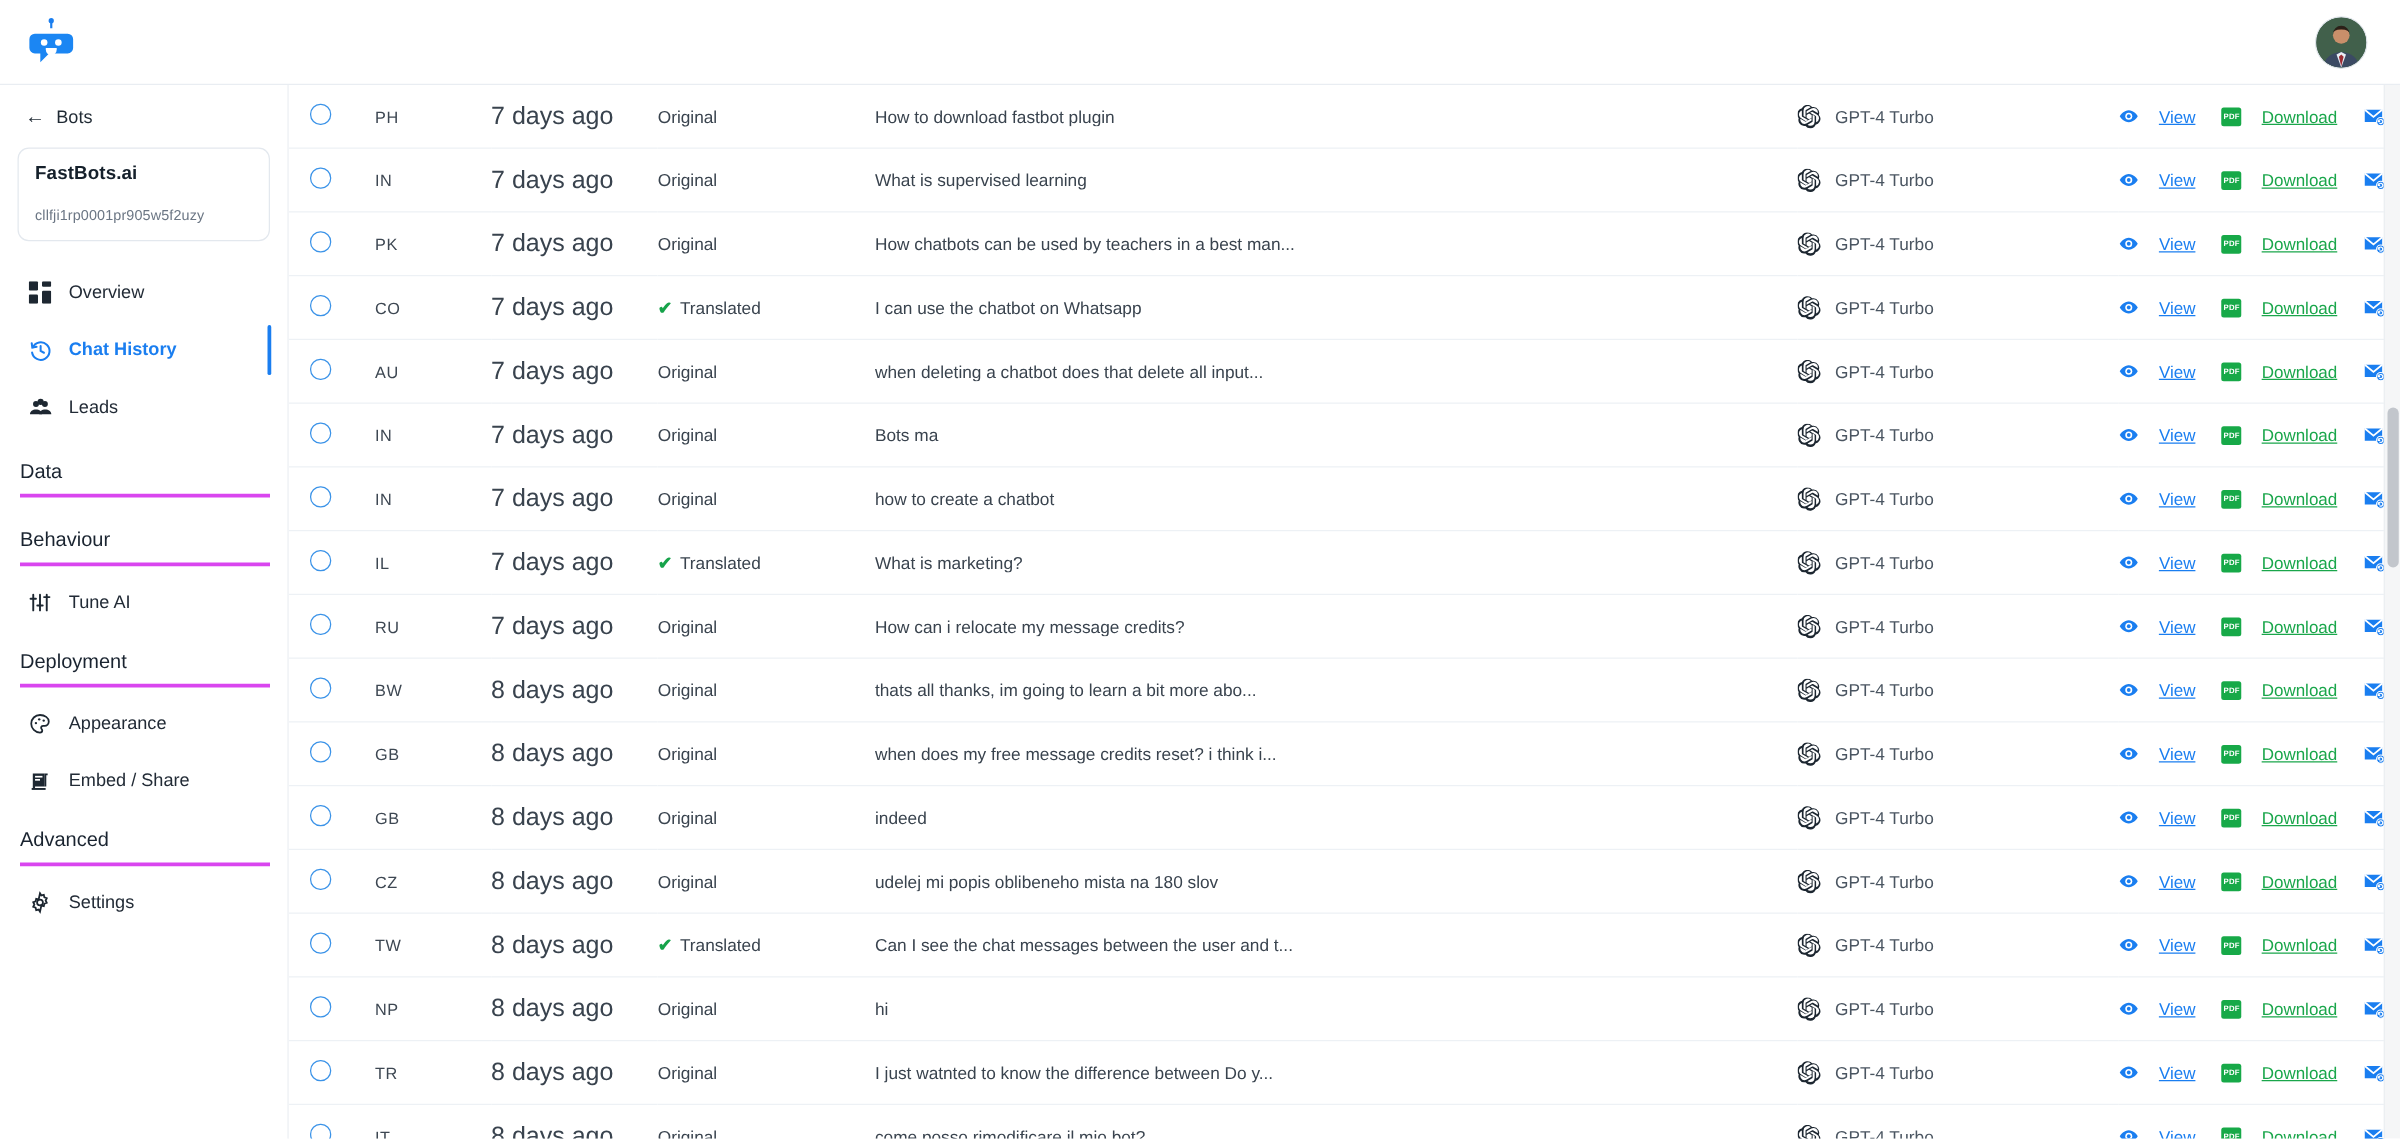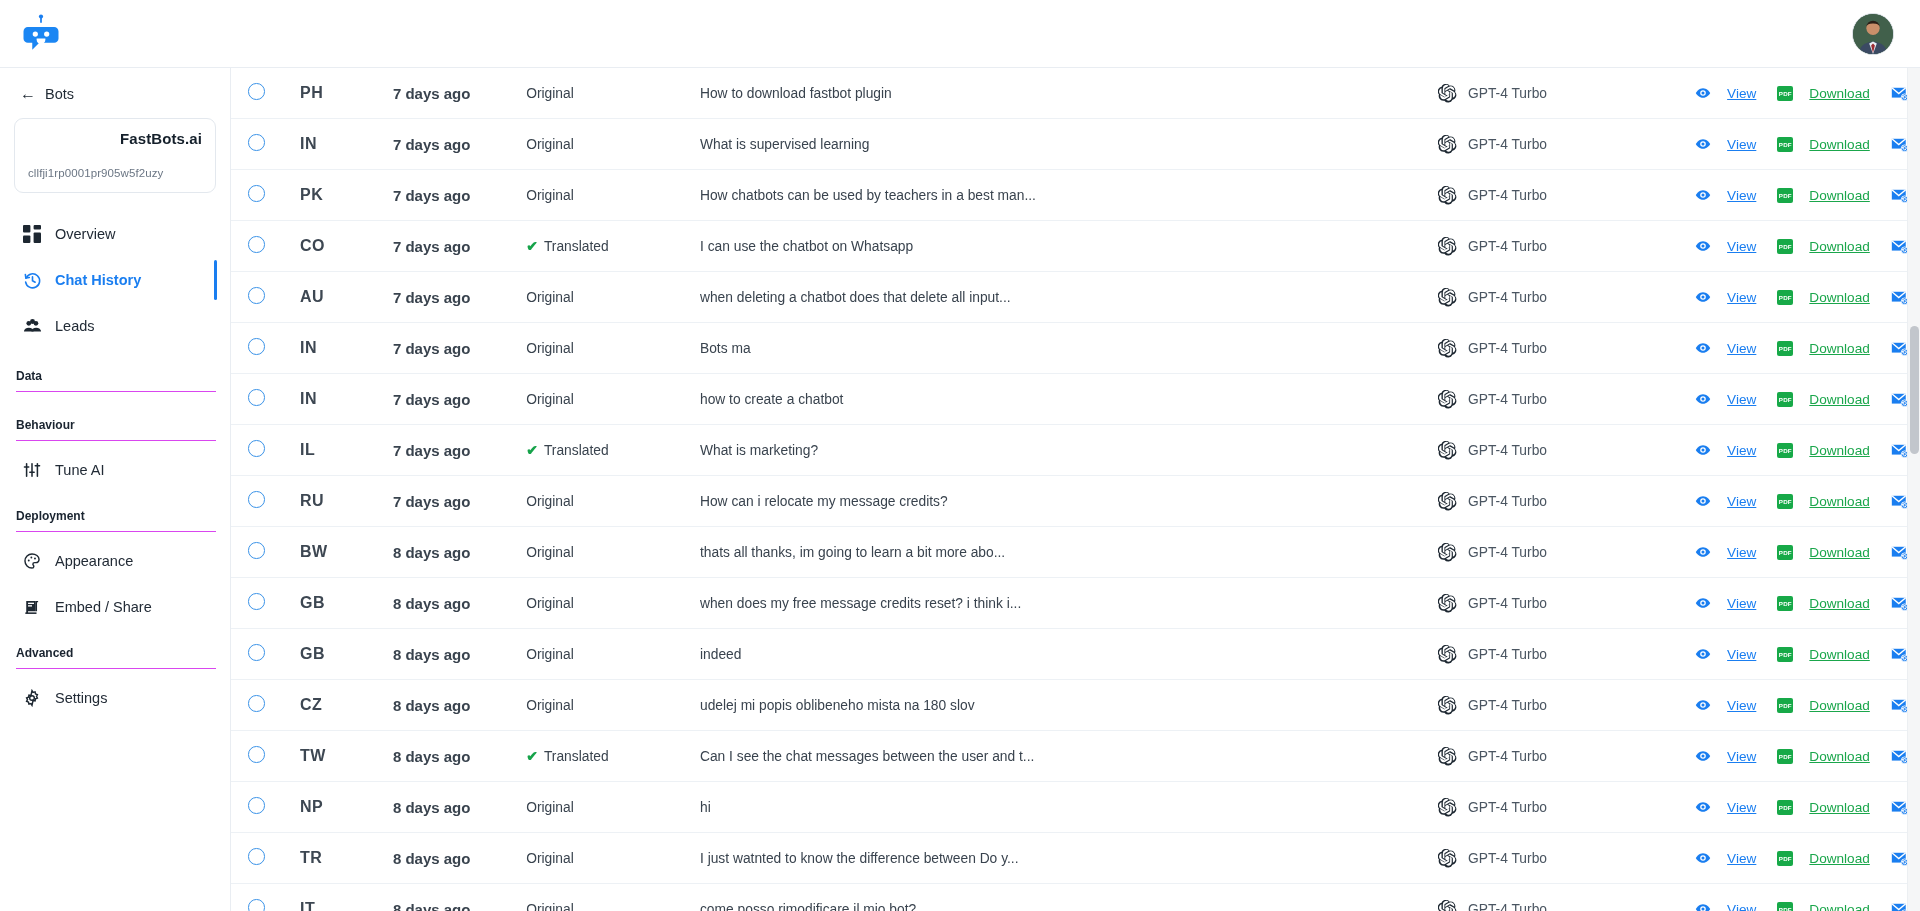--- a/index.html
+++ b/index.html
@@ -45,36 +45,36 @@
     color: #1f2933; font-size: 14.5px; cursor: pointer;
   }
   .back-row .arrow { font-size: 16px; line-height: 1; color: #1f2933; }
 
   .bot-card {
     border: 1px solid #e3e8ee; border-radius: 9px;
     padding: 11px 13px 13px 13px; margin: 2px 0 20px 0;
     background: #fff;
     cursor: pointer;
   }
-  .bot-card .name { font-size: 15px; font-weight: 700; color: #15202b; letter-spacing: .1px; text-align: right; }
+  .bot-card .name { font-size: 15px; font-weight: 700; color: #15202b; letter-spacing: .1px; }
   .bot-card .id { font-size: 11.5px; color: #6b7684; margin-top: 20px; letter-spacing: .1px; }
 
   .nav-item {
     display: flex; align-items: center; gap: 13px;
     height: 42px; padding: 0 8px; margin-bottom: 4px;
     font-size: 14.5px; color: #222b36; cursor: pointer; border-radius: 6px;
     position: relative;
   }
   .nav-item.active { color: #1a7ef0; font-weight: 600; }
   .nav-item .ico { width: 20px; height: 20px; display: flex; align-items: center; justify-content: center; flex: 0 0 20px; }
 
   .section-head {
-    font-size: 12px; color: #1a2430; font-weight: 700;
+    font-size: 16px; color: #1a2430; font-weight: 400;
     margin: 18px 0 0 2px; padding-bottom: 8px;
-    border-bottom: 1px solid #d946ef;
+    border-bottom: 3px solid #d946ef;
   }
   .section-head.first { margin-top: 22px; }
   .nav-group { padding-top: 8px; }
 
   .active-marker {
     position: absolute; right: -1px; width: 3.5px; height: 40px;
     background: #1a7ef0; border-radius: 2px;
   }
 
   
@@ -93,22 +93,22 @@
   .c-status { width: 146px; }
   .c-msg { width: 440px; padding-right: 16px !important; }
   .c-spacer { width: 180px; }
   .c-model { width: 216px; }
   .c-actions { width: 330px; }
 
   .checkbox {
     width: 16.5px; height: 16.5px; border: 1.6px solid #3b93e8;
     border-radius: 50%; display: inline-block; cursor: pointer; background: #fff;
   }
-  .country-code { font-size: 16px; color: #3d4752; letter-spacing: .45px; font-weight: 700; }
-  .date-cell { color: #39434e; font-size: 15px; font-weight: bold; }
+  .country-code { font-size: 13px; color: #3d4752; letter-spacing: .45px; font-weight: 400; }
+  .date-cell { color: #39434e; font-size: 20px; }
   .status-cell { color: #39434e; font-size: 13.8px; display: flex; align-items: center; gap: 6px; height: 50px; }
   .status-cell .check { color: #16a34a; font-size: 14px; font-weight: 700; line-height: 1; }
   .msg-cell { color: #39434e; font-size: 13.8px; overflow: hidden; text-overflow: ellipsis; white-space: nowrap; }
 
   .model-cell { display: flex; align-items: center; gap: 11px; height: 50px; color: #4a5561; font-size: 13.8px; }
   .oai-ico { width: 19px; height: 19px; flex: 0 0 19px; }
 
   .actions-cell { display: flex; align-items: center; gap: 21px; height: 50px; }
   .act { display: flex; align-items: center; gap: 16px; cursor: pointer; font-size: 13.6px; }
   .act span.lbl { text-decoration: underline; }

